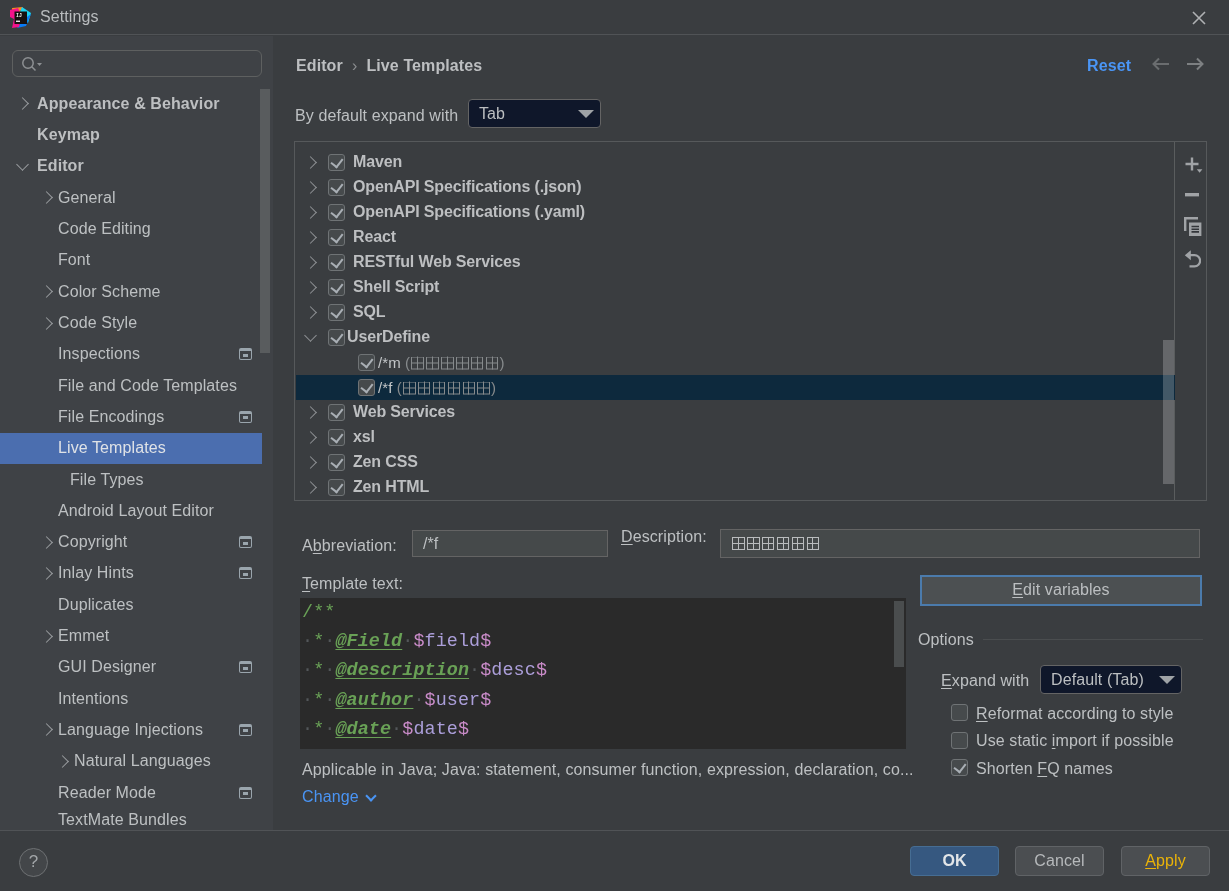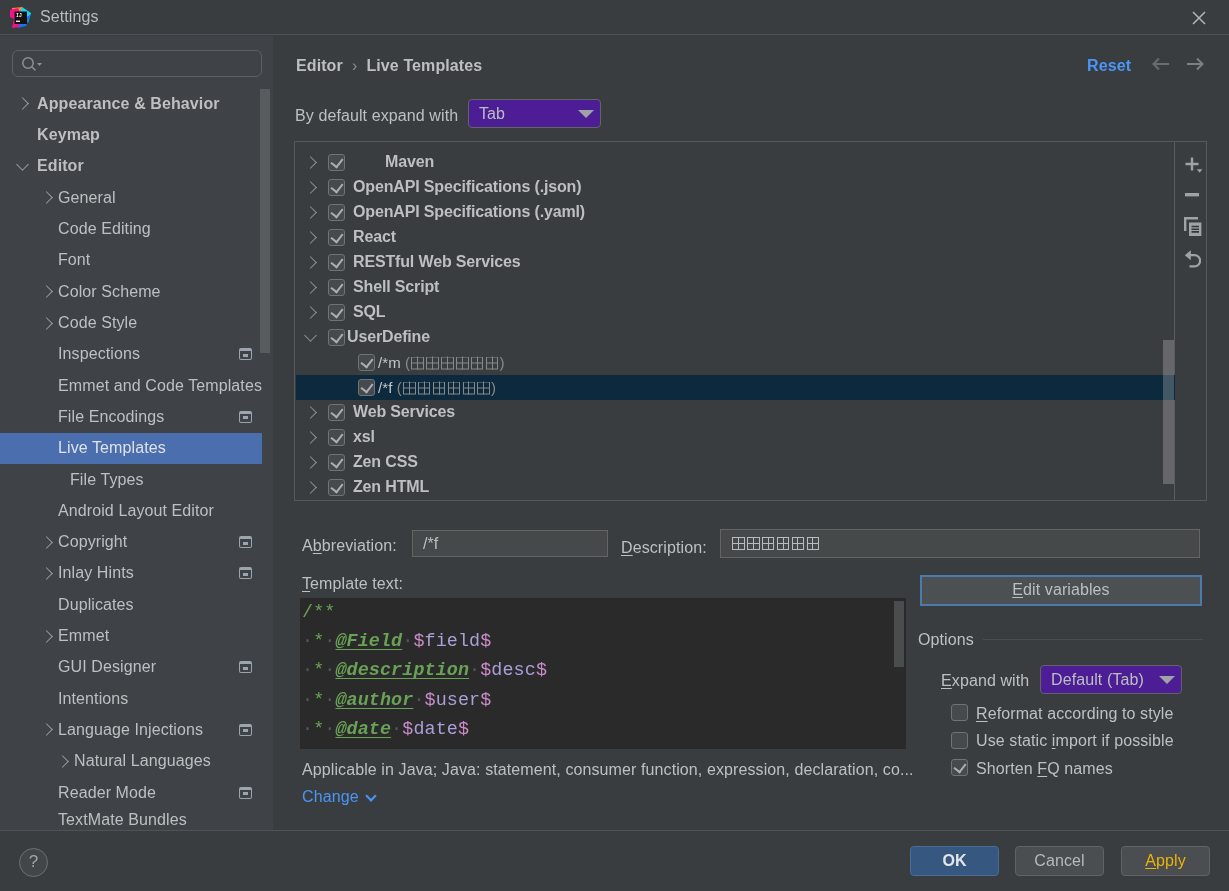--- a/index.html
+++ b/index.html
@@ -28,21 +28,21 @@
 #footleft{left:0;top:831px;width:273px;height:60px;background:#3a3d40;}
 #helpq{left:19px;top:17px;width:29px;height:29px;border:1.5px solid #6e7173;border-radius:50%;background:#434649;color:#a2a6a9;font-size:17px;text-align:center;line-height:26px;}
 .btn{position:absolute;top:846px;width:89px;height:30px;border-radius:4px;background:#4b4e51;border:1px solid #606366;color:#b6b9bb;text-align:center;line-height:28px;font-size:16px;}
 #okbtn{left:910px;background:#365880;border-color:#466d93;color:#e3e6e8;font-weight:bold;}
 #cancelbtn{left:1015px;}
 #applybtn{left:1121px;color:#eab308;}
 
 .lbl{position:absolute;white-space:nowrap;}
 u{text-decoration:underline;text-underline-offset:2px;}
 .link{color:#4a95f5;}
-.combo{position:absolute;border:1px solid #646464;border-radius:4px;background:#4c1d95;}
+.combo{position:absolute;border:1px solid #646464;border-radius:4px;background:#0f172a;}
 .combo .ct{position:absolute;left:10px;top:50%;transform:translateY(-50%);color:#bcbfc1;}
 .combo .arr{position:absolute;right:6px;top:50%;margin-top:-3.5px;width:0;height:0;border-left:8px solid transparent;border-right:8px solid transparent;border-top:8.5px solid #9fa3a6;}
 .field{position:absolute;border:1px solid #646464;background:#45494a;}
 .field .ct{position:absolute;left:10px;top:50%;transform:translateY(-50%);color:#bcbfc1;}
 
 #listpanel{left:294px;top:141px;width:913px;height:360px;border:1px solid #56595b;background:#3a3d40;}
 #listsep{position:absolute;right:31px;top:0;width:1px;height:358px;background:#5a5d5e;}
 .lrow{position:absolute;left:1px;width:879px;height:25px;}
 .lrow.sel{background:#0d293d;}
 .lrow .txt{position:absolute;top:50%;transform:translateY(-50%);white-space:nowrap;}
@@ -121,21 +121,21 @@
       </div>
       <div class="srow " style="top:271.5px;">
         <span class="chev r" style="left:42px;top:11px;"></span>
         <span class="txt " style="left:58px;">Code Style</span>
       </div>
       <div class="srow " style="top:302.8px;">
         <span class="txt " style="left:58px;">Inspections</span>
         <span class="gicon"></span>
       </div>
       <div class="srow " style="top:334.1px;">
-        <span class="txt " style="left:58px;">Emmet and Code Templates</span>
+        <span class="txt " style="left:58px;">File and Code Templates</span>
       </div>
       <div class="srow " style="top:365.4px;">
         <span class="txt " style="left:58px;">File Encodings</span>
         <span class="gicon"></span>
       </div>
       <div class="srow sel" style="top:396.7px;">
         <span class="txt " style="left:58px;">Live Templates</span>
       </div>
       <div class="srow " style="top:428.0px;">
         <span class="txt " style="left:70px;">File Types</span>
@@ -208,21 +208,21 @@
     <span class="ct">Tab</span>
     <span class="arr"></span>
   </div>
 
 <div class="abs" id="listpanel">
   <div id="listsep"></div>
   <div id="listrows">
       <div class="lrow " style="top:7.5px;">
         <span class="chev r" style="left:10px;top:8px;border-color:#8f9295;"></span>
         <span class="cb ck" style="left:32px;"></span>
-        <span class="txt b" style="left:57px;margin-left:32px;">Maven</span>
+        <span class="txt b" style="left:57px;">Maven</span>
       </div>
       <div class="lrow " style="top:32.5px;padding-left:48px;">
         <span class="chev r" style="left:10px;top:8px;border-color:#8f9295;"></span>
         <span class="cb ck" style="left:32px;"></span>
         <span class="txt b" style="left:57px;">OpenAPI Specifications (.json)</span>
       </div>
       <div class="lrow " style="top:57.5px;">
         <span class="chev r" style="left:10px;top:8px;border-color:#8f9295;"></span>
         <span class="cb ck" style="left:32px;"></span>
         <span class="txt b" style="left:57px;">OpenAPI Specifications (.yaml)</span>
@@ -299,21 +299,21 @@
   <path d="M4 6.2 H10.5 A5.6 5.6 0 0 1 10.5 17.4 H5.5" fill="none" stroke="#a0a3a6" stroke-width="2.2"></path>
   <polygon points="6.8,1.2 6.8,11.2 0.8,6.2" fill="#a0a3a6"></polygon>
 </svg>
     </div>
 </div>
 
 <div class="lbl" style="left:302px;top:537px;">A<u>b</u>breviation:</div>
 <div class="field" style="left:412px;top:530px;width:196px;height:27px;">
     <span class="ct">/*f</span>
   </div>
-<div class="lbl" style="left:621px;top:539px;"><u>D</u>escription:</div>
+<div class="lbl" style="left:621px;top:528px;"><u>D</u>escription:</div>
 <div class="field" style="left:720px;top:529px;width:480px;height:29px;">
     <span class="ct" id="desc-cjk"><span style="color:#b9bcbe"><span class="cj"></span><span class="cj"></span><span class="cj"></span><span class="cj"></span><span class="cj"></span><span class="cj"></span></span></span>
   </div>
 <div class="lbl" style="left:302px;top:575px;"><u>T</u>emplate text:</div>
 <div class="abs" id="editor"><span class="g">/**</span>
 <span class="w">·</span><span class="g">*</span><span class="w">·</span><span class="gu">@Field</span><span class="w">·</span><span class="d">$</span><span class="v">field</span><span class="d">$</span>
 <span class="w">·</span><span class="g">*</span><span class="w">·</span><span class="gu">@description</span><span class="w">·</span><span class="d">$</span><span class="v">desc</span><span class="d">$</span>
 <span class="w">·</span><span class="g">*</span><span class="w">·</span><span class="gu">@author</span><span class="w">·</span><span class="d">$</span><span class="v">user</span><span class="d">$</span>
 <span class="w">·</span><span class="g">*</span><span class="w">·</span><span class="gu">@date</span><span class="w">·</span><span class="d">$</span><span class="v">date</span><span class="d">$</span></div>
 <div class="abs" id="edscroll"></div>

